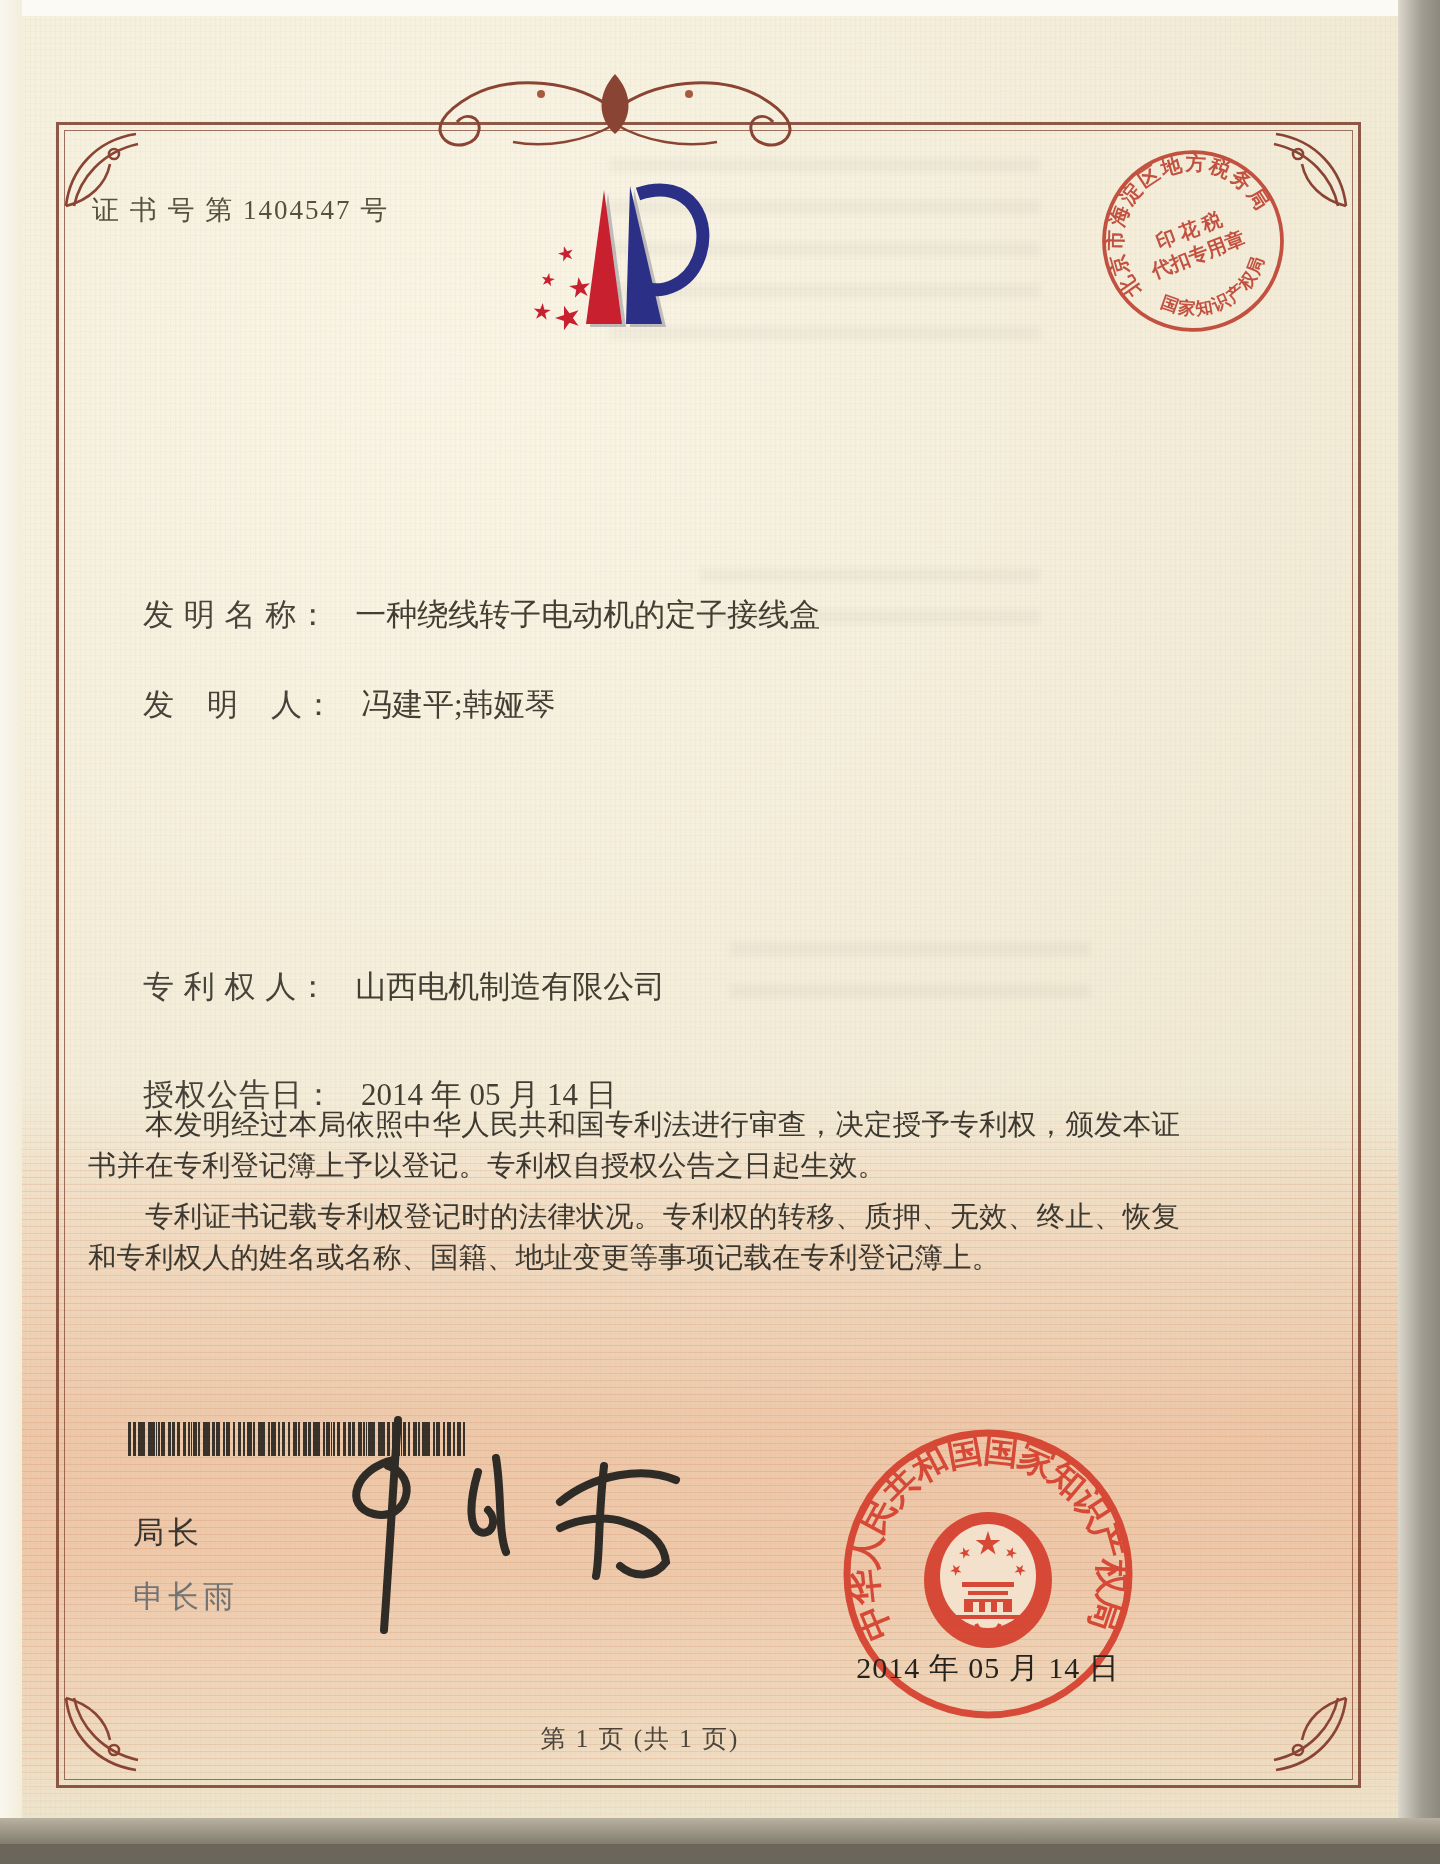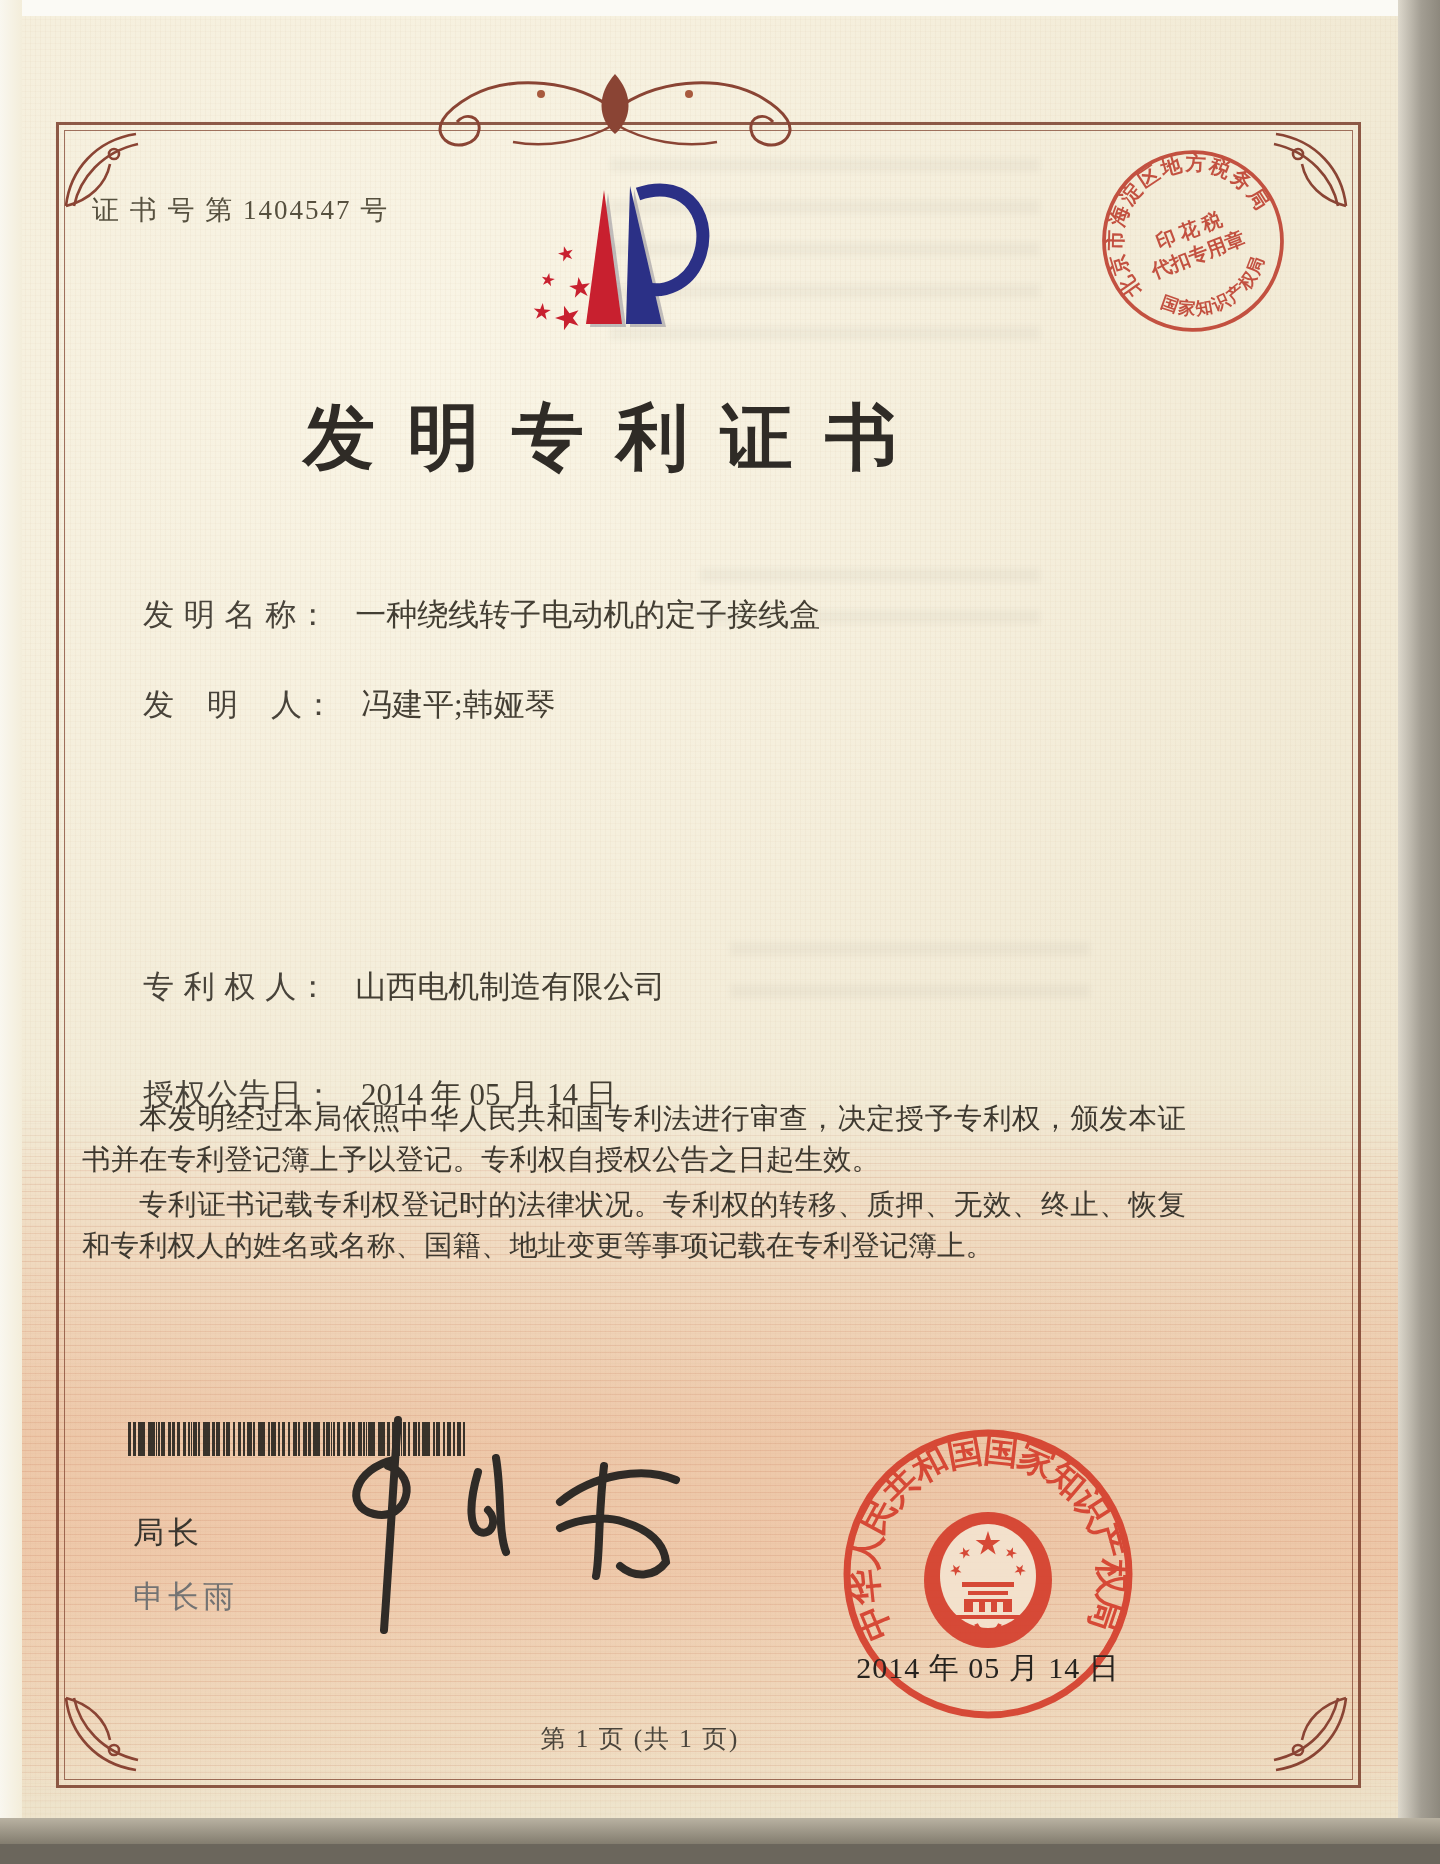--- a/index.html
+++ b/index.html
@@ -37,21 +37,21 @@
   
   .cert-no{position:absolute;left:92px;top:192px;font-size:27px;letter-spacing:2px;color:#56503f;white-space:pre;}
   .title{position:absolute;left:0;top:390px;width:1200px;text-align:center;
      font-size:72px;font-weight:600;letter-spacing:.45em;text-indent:.45em;color:#2f2b26;}
   .field{position:absolute;left:112px;font-size:31px;color:#48433a;white-space:pre;}
   .field .lbl{letter-spacing:1px;}
   .field .val{margin-left:26px;color:#433e33;}
   .f1{top:558px}.f2{top:648px}.f3{top:744px}.f4{top:838px}.f5{top:930px}.f6{top:1038px}
   .body-text{position:absolute;left:78px;top:1094px;width:1112px;
      font-size:28.5px;line-height:41px;color:#3e3930;text-align:justify;}
-  .body-text p{margin:4px;text-indent:2em;}
+  .body-text p{margin:10px;text-indent:2em;}
   .barcode{position:absolute;left:128px;top:1422px;width:338px;height:34px;
      background-image:
        repeating-linear-gradient(90deg,#211f1a 0 2px,transparent 2px 5px),
        repeating-linear-gradient(90deg,#211f1a 0 3px,transparent 3px 11px),
        repeating-linear-gradient(90deg,#211f1a 0 1px,transparent 1px 7px);
      opacity:.88;}
   .director-title{position:absolute;left:133px;top:1512px;font-size:31px;color:#3a362f;
      font-family:Liberation Serif, serif;letter-spacing:4px;}
   .director-name{position:absolute;left:133px;top:1576px;font-size:31px;color:#737373;
      font-family:"Liberation Sans","DejaVu Sans",sans-serif;letter-spacing:4px;}
@@ -152,21 +152,20 @@
         <textPath href="#taxTop" xlink:href="#taxTop" startOffset="2%">北京市海淀区地方税务局</textPath>
       </text>
       <text font-size="23" font-weight="bold" letter-spacing="2">
         <textPath href="#taxBot" xlink:href="#taxBot" startOffset="4%">国家知识产权局</textPath>
       </text>
       <text x="126" y="120" text-anchor="middle" font-size="26" font-weight="bold">印 花 税</text>
       <text x="126" y="154" text-anchor="middle" font-size="26" font-weight="bold">代扣专用章</text>
     </g>
   </svg>
 
-  <div class="title">发明专利证书</div>
 
   <div class="field f1">
     <span class="lbl">发 明 名 称：</span><span class="val">一种绕线转子电动机的定子接线盒</span>
   </div>
   <div class="field f2">
     <span class="lbl">发　明　人：</span><span class="val">冯建平;韩娅琴</span>
   </div>
   <div class="field f5">
     <span class="lbl">专 利 权 人：</span><span class="val">山西电机制造有限公司</span>
   </div>

